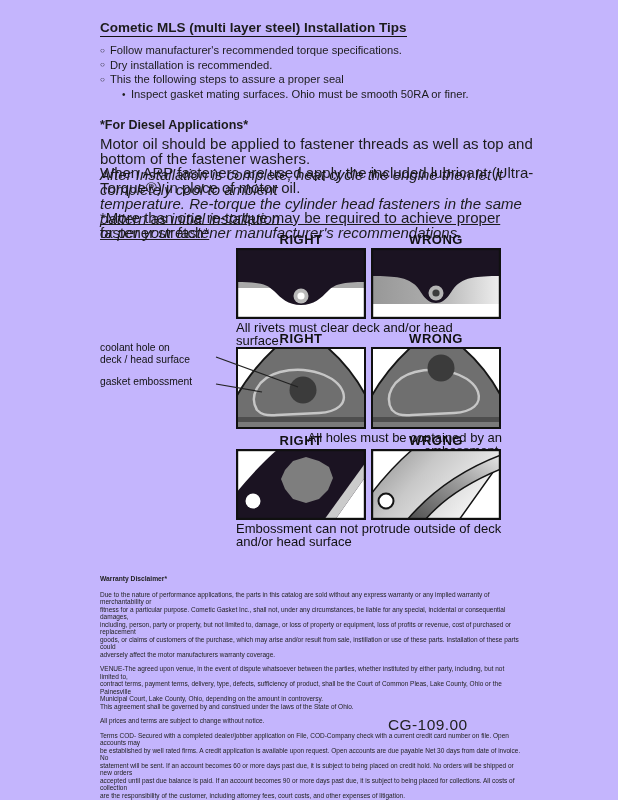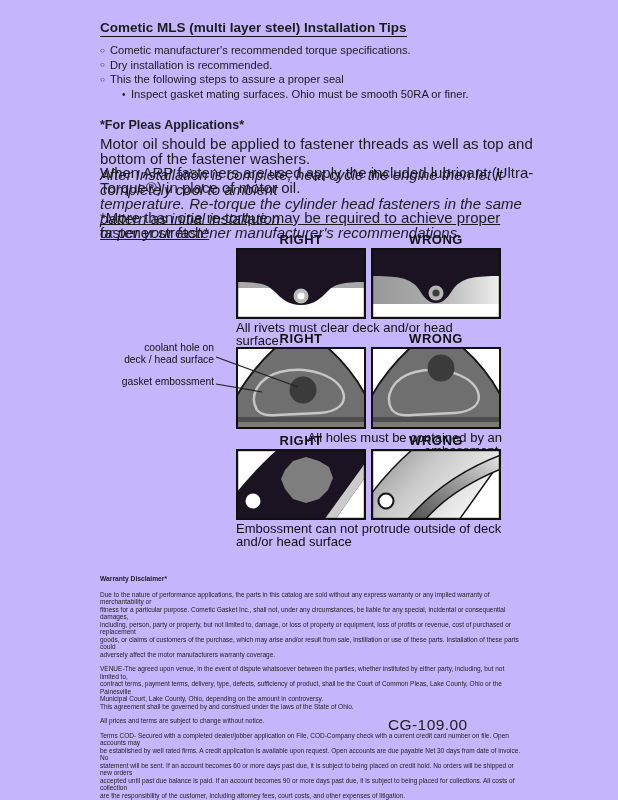--- a/index.html
+++ b/index.html
@@ -24,21 +24,21 @@
 
   .diag-row { position:absolute; left:236px; width:266px; }
   .row1 { top:232px; } .row2 { top:331px; } .row3 { top:433px; }
   .labels { display:flex; gap:5px; }
   .labels span { width:130px; text-align:center; font-size:13px; font-weight:bold; letter-spacing:0.5px; color:#111; }
   .boxes { display:flex; gap:5px; margin-top:1px; }
   .boxes svg { display:block; }
   .caption { font-size:13px; line-height:12.5px; color:#111; margin-top:3px; white-space:pre-line; }
   .caption.centered { text-align:right; }
 
-  .annotations { position:absolute; left:100px; top:342px; width:114px; text-align:right; font-size:10.3px; line-height:11.5px; color:#111; }
+  .annotations { position:absolute; left:100px; top:342px; width:114px; text-align:left; font-size:10.3px; line-height:11.5px; color:#111; }
   .anno-coolant { white-space:pre-line; }
   .anno-emboss { margin-top:11px; }
 
   .leader-overlay { position:absolute; left:0; top:0; width:618px; height:800px; pointer-events:none; }
 
   .legal { position:absolute; left:100px; top:575px; width:422px; font-size:6.5px; line-height:7.5px; color:#222; }
   .legal h3 { font-size:6.7px; font-weight:bold; margin-bottom:8px; }
   .legal p { white-space:pre-line; margin-bottom:7px; }
 
   .page-number { position:absolute; left:388px; top:716px; font-size:15.5px; letter-spacing:0.4px; color:#222; }
@@ -46,27 +46,27 @@
 </head>
 <body>
 
 <div class="page">
 
   <div class="title">
     <span>Cometic MLS (multi layer steel) Installation Tips</span>
   </div>
 
   <div class="bullets">
-    <div class="bullet-row"><span class="b-glyph">○</span><span>Cometic manufacturer's recommended torque specifications.</span></div>
+    <div class="bullet-row"><span class="b-glyph">○</span><span>Follow manufacturer's recommended torque specifications.</span></div>
     <div class="bullet-row"><span class="b-glyph">○</span><span>Dry installation is recommended.</span></div>
     <div class="bullet-row"><span class="b-glyph">○</span><span>This the following steps to assure a proper seal</span></div>
     <div class="bullet-row sub"><span class="sb-glyph">•</span><span>Inspect gasket mating surfaces.  Ohio must be smooth 50RA or finer.</span></div>
   </div>
 
-  <div class="diesel-heading">*For Pleas Applications*</div>
+  <div class="diesel-heading">*For Diesel Applications*</div>
   <div class="para p1">Motor oil should be applied to fastener threads as well as top and bottom of the fastener washers.
 When ARP fasteners are used apply the included lubricant (Ultra-Torque®) in place of motor oil.</div>
   <div class="para p2">After Installation is complete, heat cycle the engine then let it completely cool to ambient
 temperature. Re-torque the cylinder head fasteners in the same pattern as initial installation
 or per your fastener manufacturer's recommendations.</div>
   <div class="para p3">*More than one re-torque may be required to achieve proper fastener stretch*</div>
 
   <div class="diag-row row1">
     <div class="labels">
       <span>RIGHT</span>

